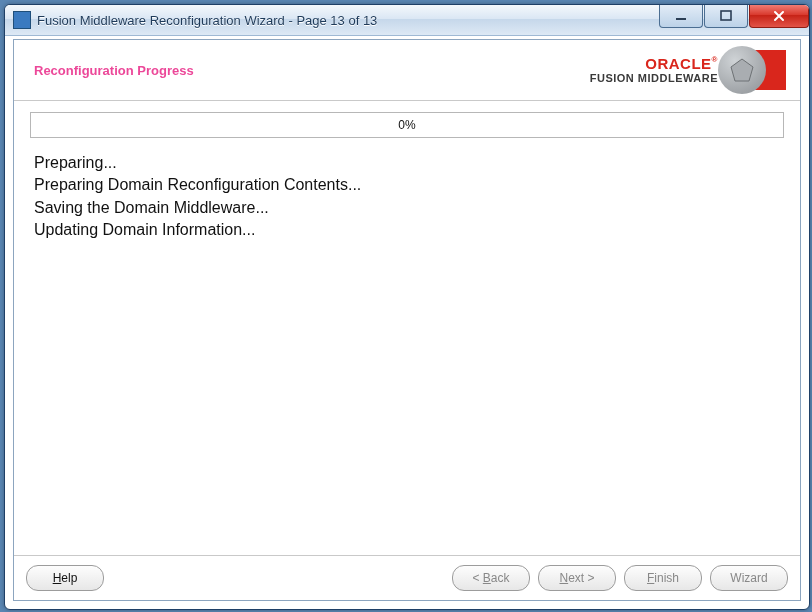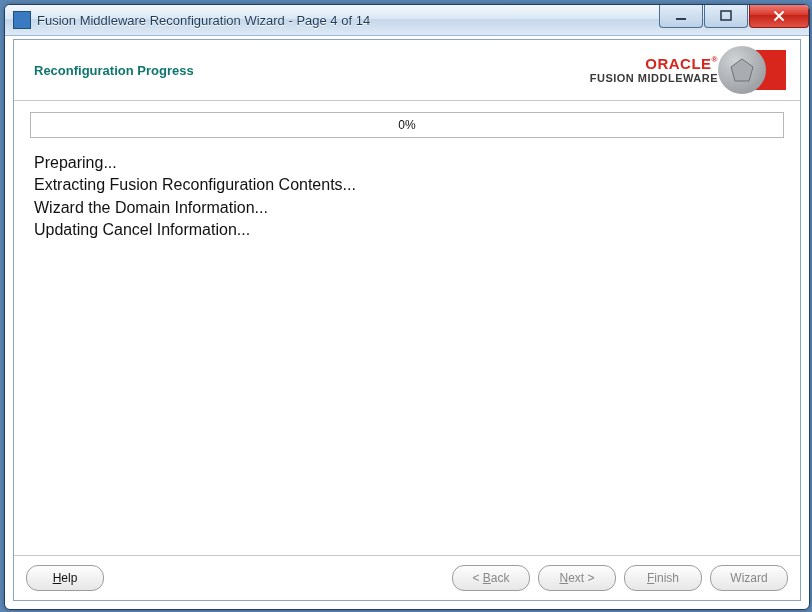--- a/index.html
+++ b/index.html
@@ -8,21 +8,21 @@
   .titlebar{height:30px;background:linear-gradient(to bottom,#f4f8fc 0%,#dbe7f4 45%,#c5d7ea 46%,#dde9f5 100%);display:flex;align-items:center;padding:0 0 0 8px;position:relative;border-bottom:1px solid #9fb9d4;}
   .titlebar .app-icon{width:16px;height:16px;background:#3a7ac0;border:1px solid #1e4e7a;margin-right:6px;flex:0 0 auto;}
   .titlebar .title{color:#1f3b5a;font-size:13px;text-shadow:0 1px 0 #fff;white-space:nowrap;}
   .win-controls{position:absolute;right:0;top:0;display:flex;height:22px;}
   .win-btn{width:42px;height:22px;margin-left:1px;border:1px solid #4b6e92;border-top:none;border-bottom-left-radius:4px;border-bottom-right-radius:4px;display:flex;align-items:center;justify-content:center;}
   .win-btn.min,.win-btn.max{background:linear-gradient(to bottom,#e2ecf7,#bcd2e8);}
   .win-btn.close{width:58px;background:linear-gradient(to bottom,#f07b73,#d9392d 45%,#c62216 46%,#e25347);border-color:#8e1d14;}
   .win-btn svg{display:block;}
   .client{position:absolute;left:8px;top:34px;right:8px;bottom:8px;background:#fff;border:1px solid #8ca5bf;}
   .header{height:60px;border-bottom:1px solid #c9c9c9;display:flex;align-items:center;justify-content:space-between;padding:0 14px 0 20px;}
-  .header h1{font-size:13px;font-weight:bold;margin:0;color:#0f766e;}
+  .header h1{font-size:13px;font-weight:bold;margin:0;color:#ec4899;}
   .brand{display:flex;align-items:center;gap:0;}
   .brand-text{text-align:right;line-height:1.1;}
   .brand-text .o{color:#d9261c;font-weight:bold;font-size:15px;letter-spacing:.5px;}
   .brand-text .o .tm{font-size:8px;vertical-align:top;}
   .brand-text .sub{color:#3a3a3a;font-weight:bold;font-size:11px;letter-spacing:.5px;padding-left:11px;}
   .brand-badge{width:68px;height:48px;position:relative;}
   .brand-badge .stripe{position:absolute;right:0;top:4px;width:58px;height:40px;background:#d9261c;border-top-left-radius:22px;border-bottom-left-radius:22px;}
   .brand-badge .pent{position:absolute;left:0;top:0;width:48px;height:48px;border-radius:50%;background:radial-gradient(circle at 35% 30%,#cfd3d6,#8c9094);display:flex;align-items:center;justify-content:center;}
   .brand-badge .pent svg{display:block;}
   .body{position:absolute;left:0;right:0;top:60px;bottom:44px;padding:12px 16px 8px 16px;box-sizing:border-box;}
@@ -37,21 +37,21 @@
   .btn.enabled{color:#111;}
   .btn u{text-decoration:underline;}
 </style>
 </head>
 <body>
 
 <div class="window">
 
   <div class="titlebar">
     <div class="app-icon"></div>
-    <div class="title">Fusion Middleware Reconfiguration Wizard - Page 4 of 14</div>
+    <div class="title">Fusion Middleware Reconfiguration Wizard - Page 13 of 13</div>
     <div class="win-controls">
       <div class="win-btn min">
         <svg width="12" height="12" viewBox="0 0 12 12">
             <rect x="1" y="8" width="10" height="2" fill="#2b3e55"></rect>
           </svg>
       </div>
       <div class="win-btn max">
         <svg width="12" height="12" viewBox="0 0 12 12">
             <rect x="1" y="1" width="10" height="9" fill="none" stroke="#2b3e55" stroke-width="1.6"></rect>
           </svg>
@@ -83,23 +83,23 @@
         </div>
       </div>
     </div>
 
     <div class="body">
       <div class="progress-wrap etched">
         <span>0%</span>
       </div>
       <div class="log">
         <div>Preparing...</div>
-        <div>Extracting Fusion Reconfiguration Contents...</div>
-        <div>Wizard the Domain Information...</div>
-        <div>Updating Cancel Information...</div>
+        <div>Preparing Domain Reconfiguration Contents...</div>
+        <div>Saving the Domain Middleware...</div>
+        <div>Updating Domain Information...</div>
       </div>
     </div>
 
     <div class="footer">
       <div class="btn enabled">
           <span><u>H</u><span>elp</span></span>
         </div>
       <div class="spacer"></div>
       <div class="btn">
           <span>&lt; <u>B</u>ack</span>

